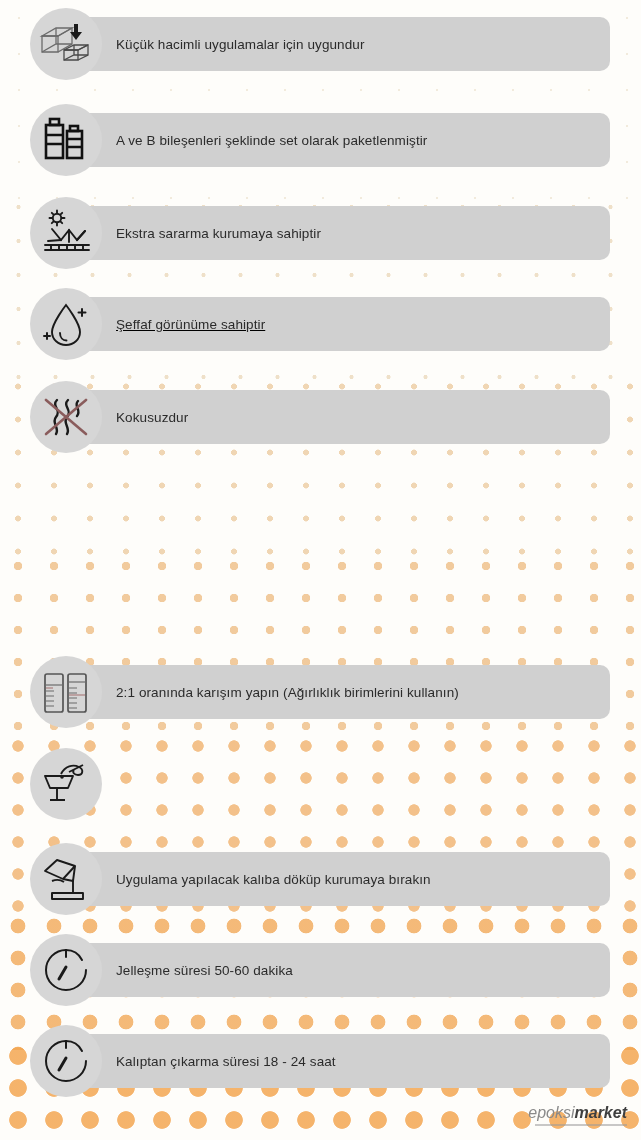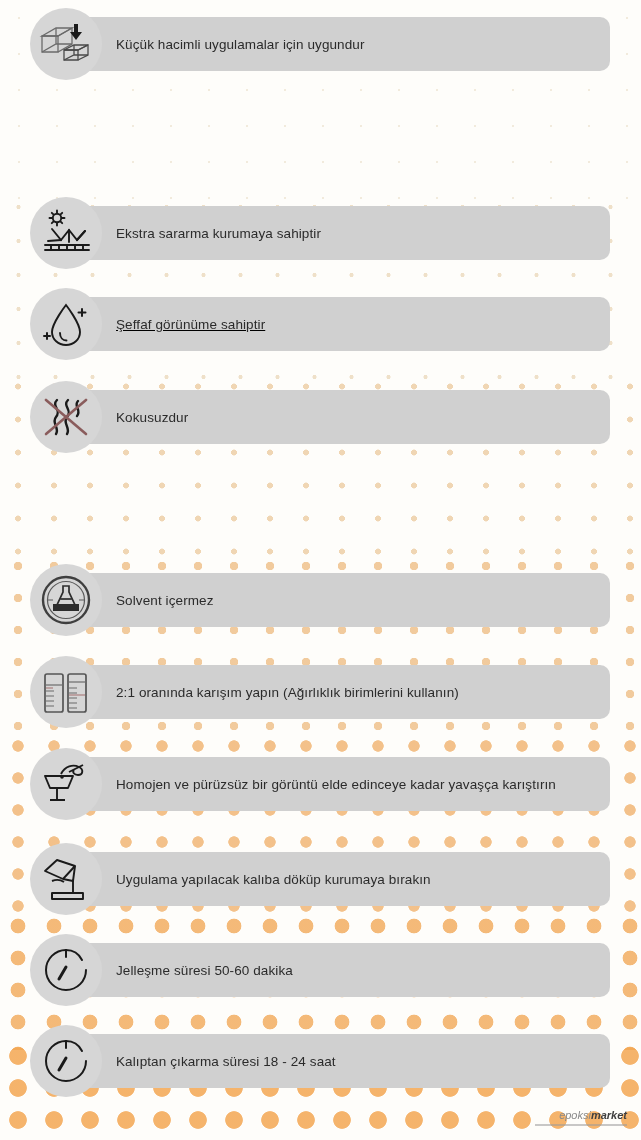--- a/index.html
+++ b/index.html
@@ -77,21 +77,21 @@
   }
 
   
   .logo {
     position:absolute;
     right:14px; bottom:14px;
     z-index:5;
     display:flex; flex-direction:column; align-items:flex-end;
     line-height:1;
   }
-  .logo-text { font-size:11px; font-style:italic; color:#8a8a8a; }
+  .logo-text { font-size:16px; font-style:italic; color:#8a8a8a; }
   .logo-text b { color:#3f3f3f; font-weight:bold; }
   .logo-rule {
     width:92px; height:2px; margin-top:3px;
     background:#9a9a9a; opacity:.55;
   }
 </style>
 </head>
 <body>
 
 <div id="stage">
@@ -123,20 +123,37 @@
           <path d="M26 38 L36 33 L50 33 M36 33 L36 23"></path>
         </g>
         <g fill="#1a1a1a">
           <rect x="36" y="2" width="4" height="9"></rect>
           <path d="M32 10 L44 10 L38 18 Z"></path>
         </g>
       </svg>
     </div>
   </div>
 
+  <div class="row" style="top:104px">
+    <div class="pill" style="width: 570px;">
+      <span class="txt">A ve B bileşenleri şeklinde set olarak paketlenmiştir</span>
+    </div>
+    <div class="badge">
+      <svg width="50" height="46" viewBox="0 0 50 46">
+        <g fill="none" stroke="#111" stroke-width="2.6">
+          <rect x="5" y="8" width="17" height="33"></rect>
+          <rect x="9" y="2" width="9" height="6"></rect>
+          <path d="M5 18 H22 M5 27 H22"></path>
+          <rect x="26" y="14" width="15" height="27"></rect>
+          <rect x="29" y="9" width="8" height="5"></rect>
+          <path d="M26 22 H41 M26 30 H41"></path>
+        </g>
+      </svg>
+    </div>
+  </div>
 
   <div class="row" style="top:197px">
     <div class="pill" style="width: 570px;">
       <span class="txt">Ekstra sararma kurumaya sahiptir</span>
     </div>
     <div class="badge">
       <svg width="54" height="48" viewBox="0 0 54 48">
         <g stroke="#1a1a1a" stroke-width="1.9" fill="none" stroke-linecap="round">
           <circle cx="18" cy="9" r="4.2"></circle>
           <path d="M18 1.5 v2.3 M18 14.2 v2.3 M10.5 9 h2.3 M23.2 9 h2.3
@@ -180,39 +197,20 @@
         </g>
         <g stroke="#8a5c5c" stroke-width="2.6" stroke-linecap="round">
           <path d="M6 8 L46 42"></path>
           <path d="M46 8 L6 42"></path>
         </g>
       </svg>
     </div>
   </div>
 
 
-  <div class="row" style="top:564px">
-    <div class="pill" style="width: 570px;">
-      <span class="txt">Solvent içermez</span>
-    </div>
-    <div class="badge">
-      <svg width="52" height="52" viewBox="0 0 52 52">
-        <circle cx="26" cy="26" r="23" fill="none" stroke="#3f3f3f" stroke-width="2.4"></circle>
-        <circle cx="26" cy="26" r="18.5" fill="none" stroke="#5a5a5a" stroke-width="1.2"></circle>
-        <g fill="none" stroke="#2d2d2d" stroke-width="1.7">
-          <path d="M23 12 h6 v6 l6 13 H17 l6 -13 Z"></path>
-          <path d="M20.2 25 h11.6"></path>
-        </g>
-        <rect x="13" y="30" width="26" height="7" fill="#2d2d2d"></rect>
-        <g stroke="#5a5a5a" stroke-width="1.1">
-          <path d="M8 26 h5 M39 26 h5"></path>
-        </g>
-      </svg>
-    </div>
-  </div>
 
   <div class="row" style="top:656px">
     <div class="pill" style="width: 570px;">
       <span class="txt">2:1 oranında karışım yapın (Ağırlıklık birimlerini kullanın)</span>
     </div>
     <div class="badge">
       <svg width="48" height="48" viewBox="0 0 48 48">
         <g fill="none" stroke="#555" stroke-width="1.7">
           <rect x="3" y="6" width="18" height="38" rx="2"></rect>
           <rect x="26" y="6" width="18" height="38" rx="2"></rect>
@@ -225,23 +223,20 @@
         </g>
         <g stroke="#b08a8a" stroke-width="1.4">
           <path d="M4 20 H11"></path>
           <path d="M27 27 H43"></path>
         </g>
       </svg>
     </div>
   </div>
 
   <div class="row" style="top:748px">
-    <div class="pill" style="width: 570px;">
-      <span class="txt">Homojen ve pürüzsüz bir görüntü elde edinceye kadar yavaşça karıştırın</span>
-    </div>
     <div class="badge">
       <svg width="54" height="48" viewBox="0 0 54 48">
         <g fill="none" stroke="#1a1a1a" stroke-width="1.9" stroke-linejoin="round">
           <path d="M6 16 H34 L29 28 H11 Z"></path>
           <path d="M18 28 V40 M11 40 H26"></path>
           <path d="M22 14 C26 6 34 4 40 7 C45 9.5 44 15 39 15 C35 15 33 12 35 10"></path>
           <path d="M30 12 L44 5"></path>
         </g>
         <circle cx="23" cy="17" r="1.8" fill="#1a1a1a"></circle>
       </svg>

